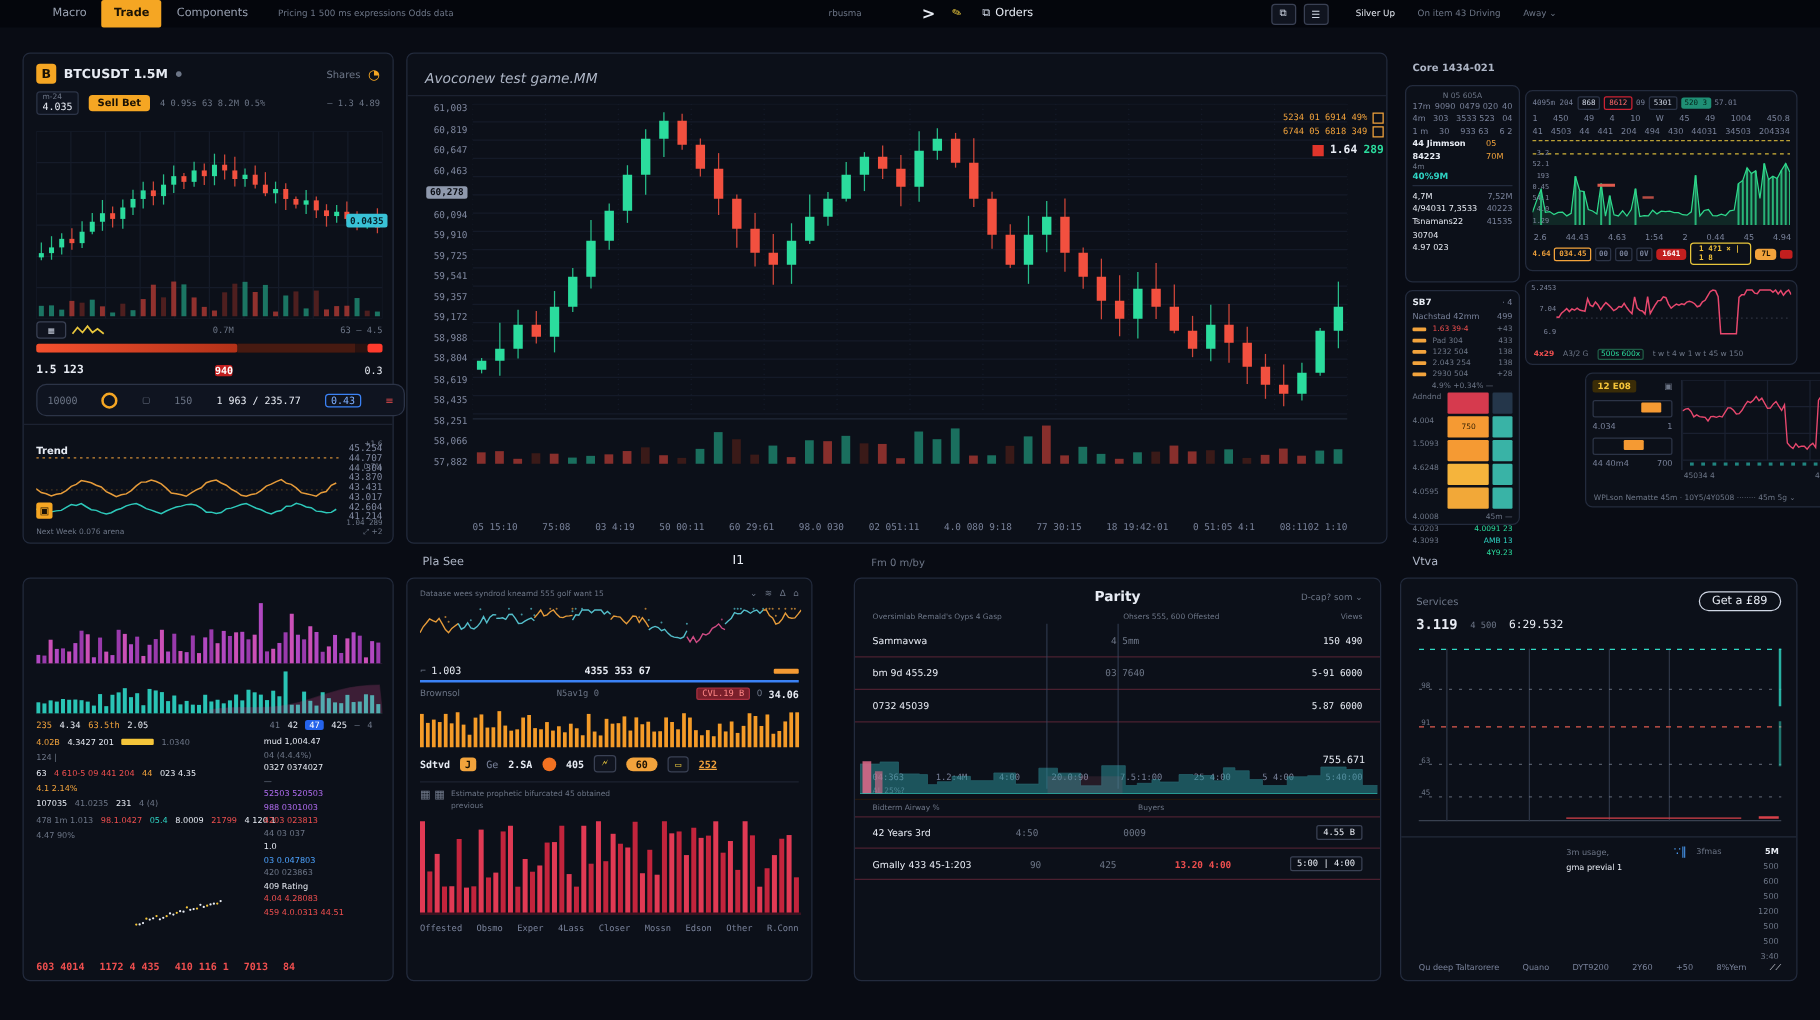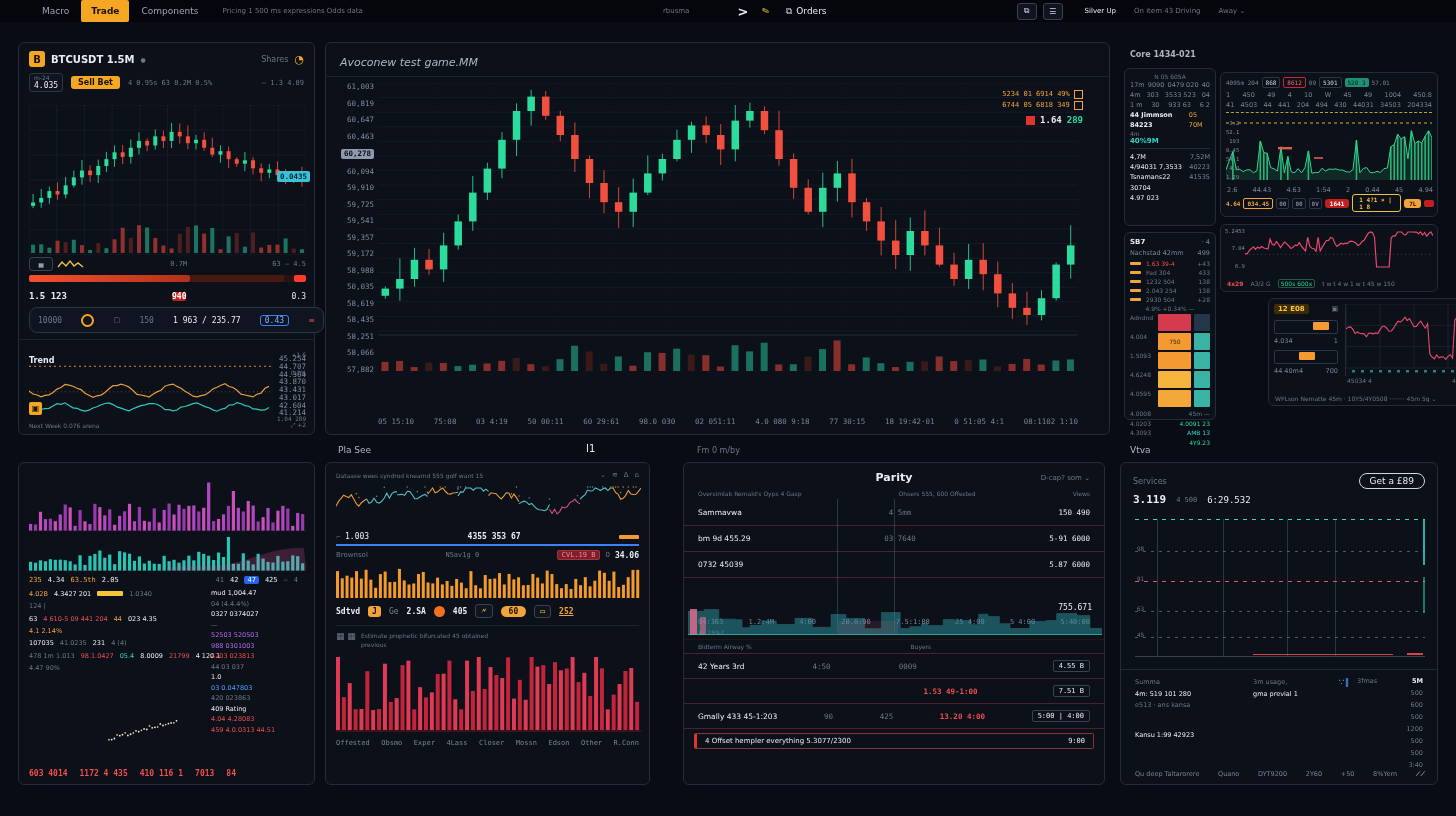--- a/index.html
+++ b/index.html
@@ -283,21 +283,21 @@
       <span class="ytick">60,647</span>
       <span class="ytick">60,463</span>
       <span class="ytick hl">60,278</span>
       <span class="ytick">60,094</span>
       <span class="ytick">59,910</span>
       <span class="ytick">59,725</span>
       <span class="ytick">59,541</span>
       <span class="ytick">59,357</span>
       <span class="ytick">59,172</span>
       <span class="ytick">58,988</span>
-      <span class="ytick">50,035</span>
+      <span class="ytick">58,804</span>
       <span class="ytick">58,619</span>
       <span class="ytick">58,435</span>
       <span class="ytick">58,251</span>
       <span class="ytick">58,066</span>
       <span class="ytick">57,882</span>
     </div>
   <div class="abs" style="left:52px;top:40px;width:700px;height:290px">
     <svg id="svgMain" width="700" height="290">
         <line x1="0" y1="0" x2="0" y2="248" stroke="#141a28" stroke-width="1" stroke-dasharray="1 3"></line>
         <line x1="58.333333333333336" y1="0" x2="58.333333333333336" y2="248" stroke="#141a28" stroke-width="1" stroke-dasharray="1 3"></line>
@@ -470,21 +470,21 @@
         <rect x="586.8333333333334" y="277.179107895121" width="7" height="10.820892104879022" fill="#4a1d18" opacity=".75"></rect>
         <rect x="601.4166666666667" y="276.4735426241532" width="7" height="11.526457375846803" fill="#1f8f75" opacity=".75"></rect>
         <rect x="616" y="283.3498963555321" width="7" height="4.65010364446789" fill="#4a1d18" opacity=".75"></rect>
         <rect x="630.5833333333334" y="280.8782574729994" width="7" height="7.121742527000606" fill="#b23a33" opacity=".75"></rect>
         <rect x="645.1666666666667" y="275.87176300305873" width="7" height="12.128236996941268" fill="#b23a33" opacity=".75"></rect>
         <rect x="659.75" y="281.56007872056216" width="7" height="6.43992127943784" fill="#b23a33" opacity=".75"></rect>
         <rect x="674.3333333333334" y="277.46644804626703" width="7" height="10.533551953732967" fill="#1f8f75" opacity=".75"></rect>
         <rect x="688.9166666666667" y="276.38264355249703" width="7" height="11.61735644750297" fill="#1f8f75" opacity=".75"></rect>
       </svg>
   </div>
-  <div class="abs" style="right:26px;top:46px;text-align:right">
+  <div class="abs" style="right:2px;top:46px;text-align:right">
     <div id="legend-rows">
         <div class="t7 or mono" style="line-height: 1.6;"><span>5234 01   6914 49%  </span><span style="display: inline-block; width: 7px; height: 7px; border: 1px solid rgb(242, 163, 60); vertical-align: middle;"></span></div>
         <div class="t7 or mono" style="line-height: 1.6;"><span>6744 05   6818 349  </span><span style="display: inline-block; width: 7px; height: 7px; border: 1px solid rgb(242, 163, 60); vertical-align: middle;"></span></div>
       </div>
     <div class="row" style="justify-content:flex-end;margin-top:4px;gap:5px">
       <span style="width:9px;height:9px;background:#e0352b;display:inline-block"></span>
       <span class="t9 wh b mono">1.64</span>
       <span class="t9 green b mono">289</span>
     </div>
   </div>
@@ -1290,38 +1290,27 @@
   </div>
   <div id="pt2-rows">
       <div class="row sb redline" style="padding: 6px 14px; font-size: 7.5px;">
         <span class="wh">42 Years 3rd</span>
         <span class="dim mono">4:50</span>
         <span class="dim mono">0009</span>
         <span class="red b mono"></span>
         <span class="mono" style="border: 1px solid rgb(58, 65, 84); padding: 1px 5px; border-radius: 2px; color: rgb(232, 236, 244); font-size: 7px;">4.55 B</span>
       </div>
       <div class="row sb redline" style="padding: 6px 14px; font-size: 7.5px;">
-        <span class="wh"></span>
-        <span class="dim mono"></span>
-        <span class="dim mono"></span>
-        <span class="red b mono">1.53 49-1:00</span>
-        <span class="mono" style="border: 1px solid rgb(58, 65, 84); padding: 1px 5px; border-radius: 2px; color: rgb(232, 236, 244); font-size: 7px;">7.51 B</span>
-      </div>
-      <div class="row sb redline" style="padding: 6px 14px; font-size: 7.5px;">
         <span class="wh">Gmally 433 45-1:203</span>
         <span class="dim mono">90</span>
         <span class="dim mono">425</span>
         <span class="red b mono">13.20 4:00</span>
         <span class="mono" style="border: 1px solid rgb(58, 65, 84); padding: 1px 5px; border-radius: 2px; color: rgb(232, 236, 244); font-size: 7px;">5:00 | 4:00</span>
       </div>
     </div>
-  <div class="row sb" style="margin:4px 10px 0;border:1px solid #8a3040;border-left:3px solid #e0352b;border-radius:2px;padding:3px 8px">
-    <span class="t7 wh">4 Offset hempler everything 5.3077/2300</span>
-    <span class="t7 wh mono">9:00</span>
-  </div>
 </section>
 
 <section class="panel" style="left:1120px;top:462px;width:318px;height:323px;padding:10px 12px">
   <div class="row sb">
     <span class="t8 dim">Services</span>
     <span class="t9 wh" style="border:1px solid #cfd6e4;border-radius:11px;padding:2px 10px">Get a £89</span>
   </div>
   <div class="row" style="gap:10px;margin-top:4px">
     <span class="t11 wh b mono">3.119</span>
     <span class="t7 dim mono">4 500</span>
@@ -1342,27 +1331,20 @@
     <div class="abs" style="left:118px;bottom:1px;width:140px;height:1px;background:#d8404a"></div>
     <div class="abs" style="right:2px;bottom:1px;width:16px;height:2px;background:#d8404a"></div>
     <div id="sv-ylabs">
         <span class="t6 dim mono" style="position: absolute; left: 2px; top: 26px;">98</span>
         <span class="t6 dim mono" style="position: absolute; left: 2px; top: 56px;">91</span>
         <span class="t6 dim mono" style="position: absolute; left: 2px; top: 86px;">63</span>
         <span class="t6 dim mono" style="position: absolute; left: 2px; top: 112px;">45</span>
       </div>
   </div>
   <div style="border-top:1px solid #222a3a;position:absolute;left:0;top:206px;width:316px"></div>
-  <div class="abs" style="left:14px;top:214px;width:110px;font-size:6.5px;line-height:1.8">
-    <div class="dim">Summa</div>
-    <div class="wh">4m: 519 101 280</div>
-    <div class="dim">e513 · ans kansa</div>
-    <div style="height:18px"></div>
-    <div class="wh">Kansu 1:99 42923</div>
-  </div>
   <div class="abs" style="left:132px;top:214px;width:80px;font-size:6.5px;line-height:1.8">
     <div class="dim">3m usage,</div>
     <div class="wh">gma previal 1</div>
   </div>
   <span class="abs blue t9" style="left:218px;top:214px">∵‖</span>
   <div class="abs" style="right:14px;top:212px;width:66px;font-size:6.5px;text-align:right;line-height:1.85">
     <div class="row sb">
         <span class="dim">3fmas</span>
         <span class="wh b">5M</span>
       </div>

